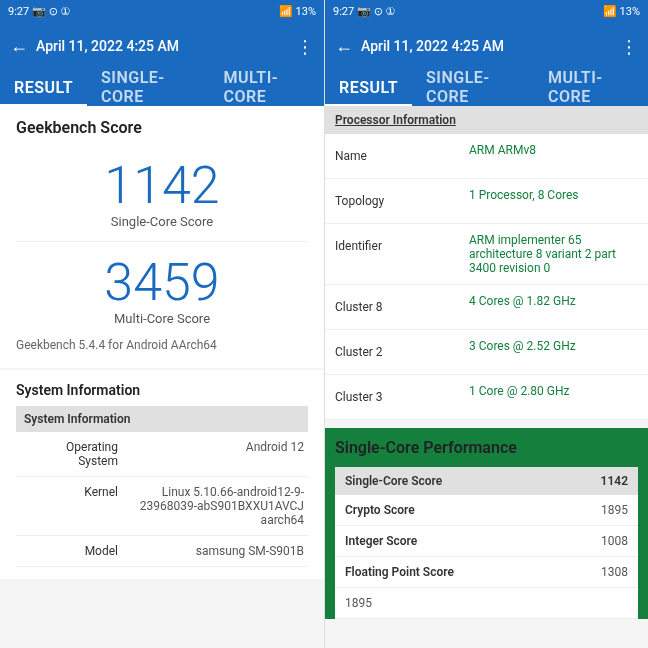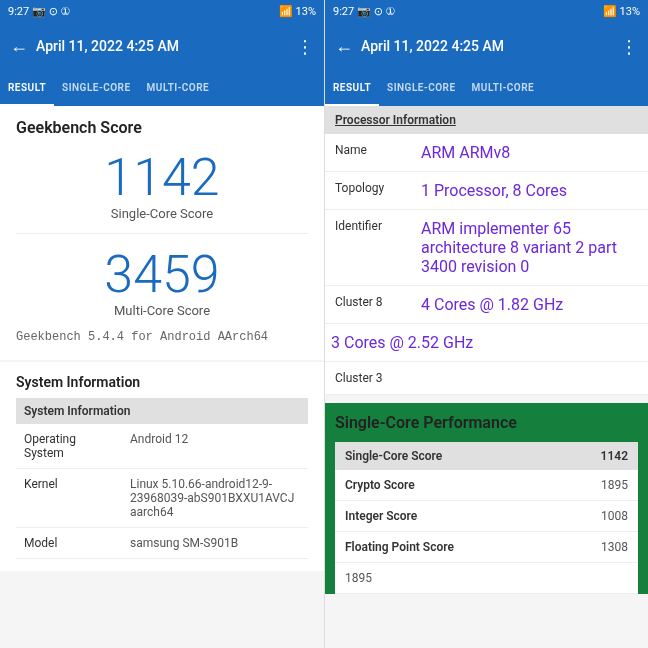--- a/index.html
+++ b/index.html
@@ -70,23 +70,23 @@
     }
 
     
     .tab-bar {
       background: #1a6bbf;
       display: flex;
       height: 36px;
     }
     .tab {
       color: rgba(255,255,255,0.75);
-      font-size: 10px;
-      font-weight: 600;
-      padding: 0 8px;
+      font-size: 16px;
+      font-weight: 600;
+      padding: 0 14px;
       display: flex;
       align-items: center;
       cursor: pointer;
       border-bottom: 2px solid transparent;
       letter-spacing: 0.5px;
     }
     .tab.active {
       color: white;
       border-bottom: 2px solid white;
     }
@@ -102,21 +102,21 @@
     
     .score-section {
       background: white;
       padding: 12px 16px 16px;
       margin-bottom: 2px;
     }
     .section-title {
       font-size: 16px;
       font-weight: 600;
       color: #222;
-      margin-bottom: 12px;
+      margin-bottom: 20px;
     }
     .score-big {
       font-size: 52px;
       font-weight: 300;
       color: #1a6bbf;
       text-align: center;
       line-height: 1.1;
     }
     .score-label {
       font-size: 13px;
@@ -126,37 +126,37 @@
     }
     .score-divider {
       height: 1px;
       background: #eee;
       margin: 4px 0 12px;
     }
     .geekbench-version {
       font-size: 12px;
       color: #666;
       margin-top: 8px;
-      font-family: Liberation Mono, monospace;
     }
 
     
     .system-section {
       background: white;
       padding: 12px 16px;
     }
     .system-header-label {
       font-size: 14px;
       font-weight: 600;
       color: #222;
       margin-bottom: 8px;
     }
     .info-row {
       border-bottom: 1px solid #eee;
       display: flex;
+      text-align: right;
     }
     .info-key {
       font-size: 12px;
       color: #333;
       padding: 8px 8px;
       width: 110px;
       flex-shrink: 0;
     }
     .info-val {
       font-size: 12px;
@@ -175,29 +175,30 @@
       text-decoration: underline;
     }
     .right-info-row {
       display: flex;
       border-bottom: 1px solid #eee;
       background: white;
     }
     .right-key {
       font-size: 12px;
       color: #333;
-      padding: 9px 10px;
+      padding: 15px 10px;
       width: 90px;
       flex-shrink: 0;
     }
     .right-val {
-      font-size: 16px;
-      color: #6d28d9;
+      font-size: 12px;
+      color: #15803d;
       padding: 9px 6px;
       flex: 1;
+      margin-left: 48px;
     }
 
     
     .perf-section {
       background: #15803d;
       margin-top: 8px;
       padding: 10px 10px 0;
     }
     .perf-title {
       font-size: 16px;
@@ -348,24 +349,26 @@
   </div>
           <div class="right-info-row">
     <span class="right-key">Identifier</span>
     <span class="right-val">ARM implementer 65 architecture 8 variant 2 part 3400 revision 0</span>
   </div>
           <div class="right-info-row">
     <span class="right-key">Cluster 8</span>
     <span class="right-val">4 Cores @ 1.82 GHz</span>
   </div>
           <div class="right-info-row">
+    <span class="right-key">Cluster 2</span>
     <span class="right-val">3 Cores @ 2.52 GHz</span>
   </div>
           <div class="right-info-row">
     <span class="right-key">Cluster 3</span>
+    <span class="right-val">1 Core @ 2.80 GHz</span>
   </div>
         </div>
     </div>
 
 
     <div class="perf-section">
       <div class="perf-title">Single-Core Performance</div>
       <div id="perf-rows">
           <div class="perf-table-header-row">
       <span class="perf-header-label">Single-Core Score</span>

